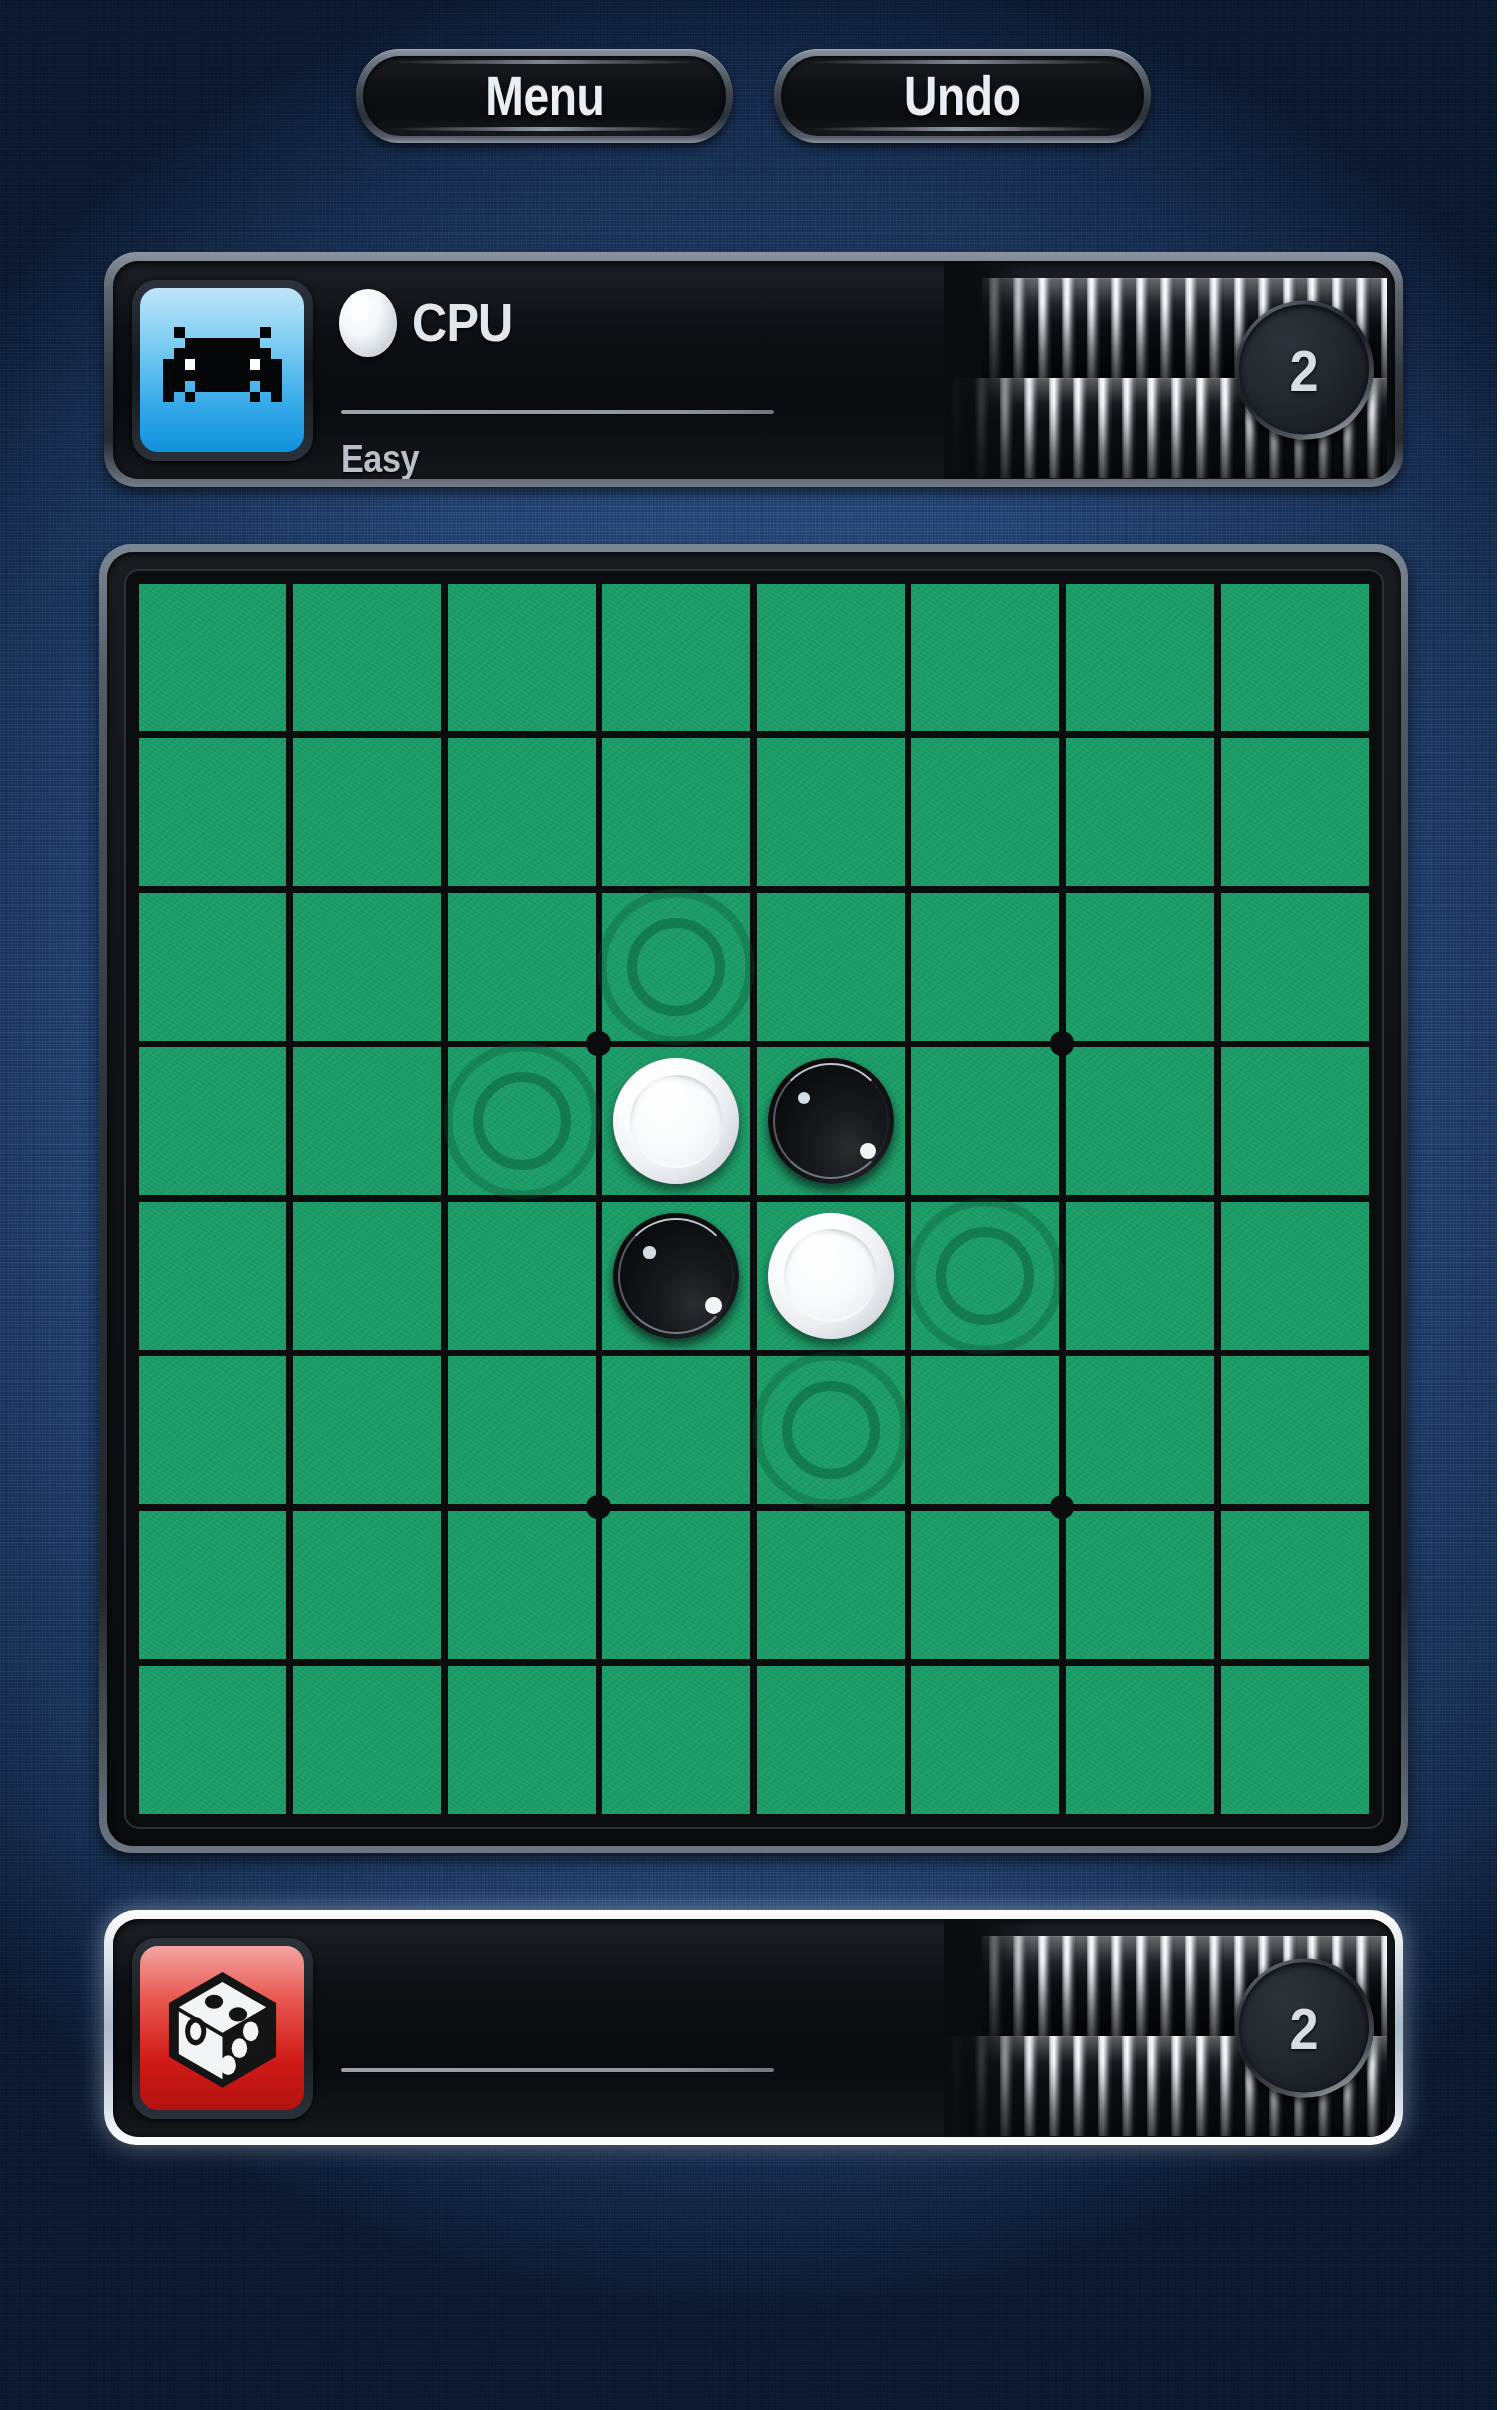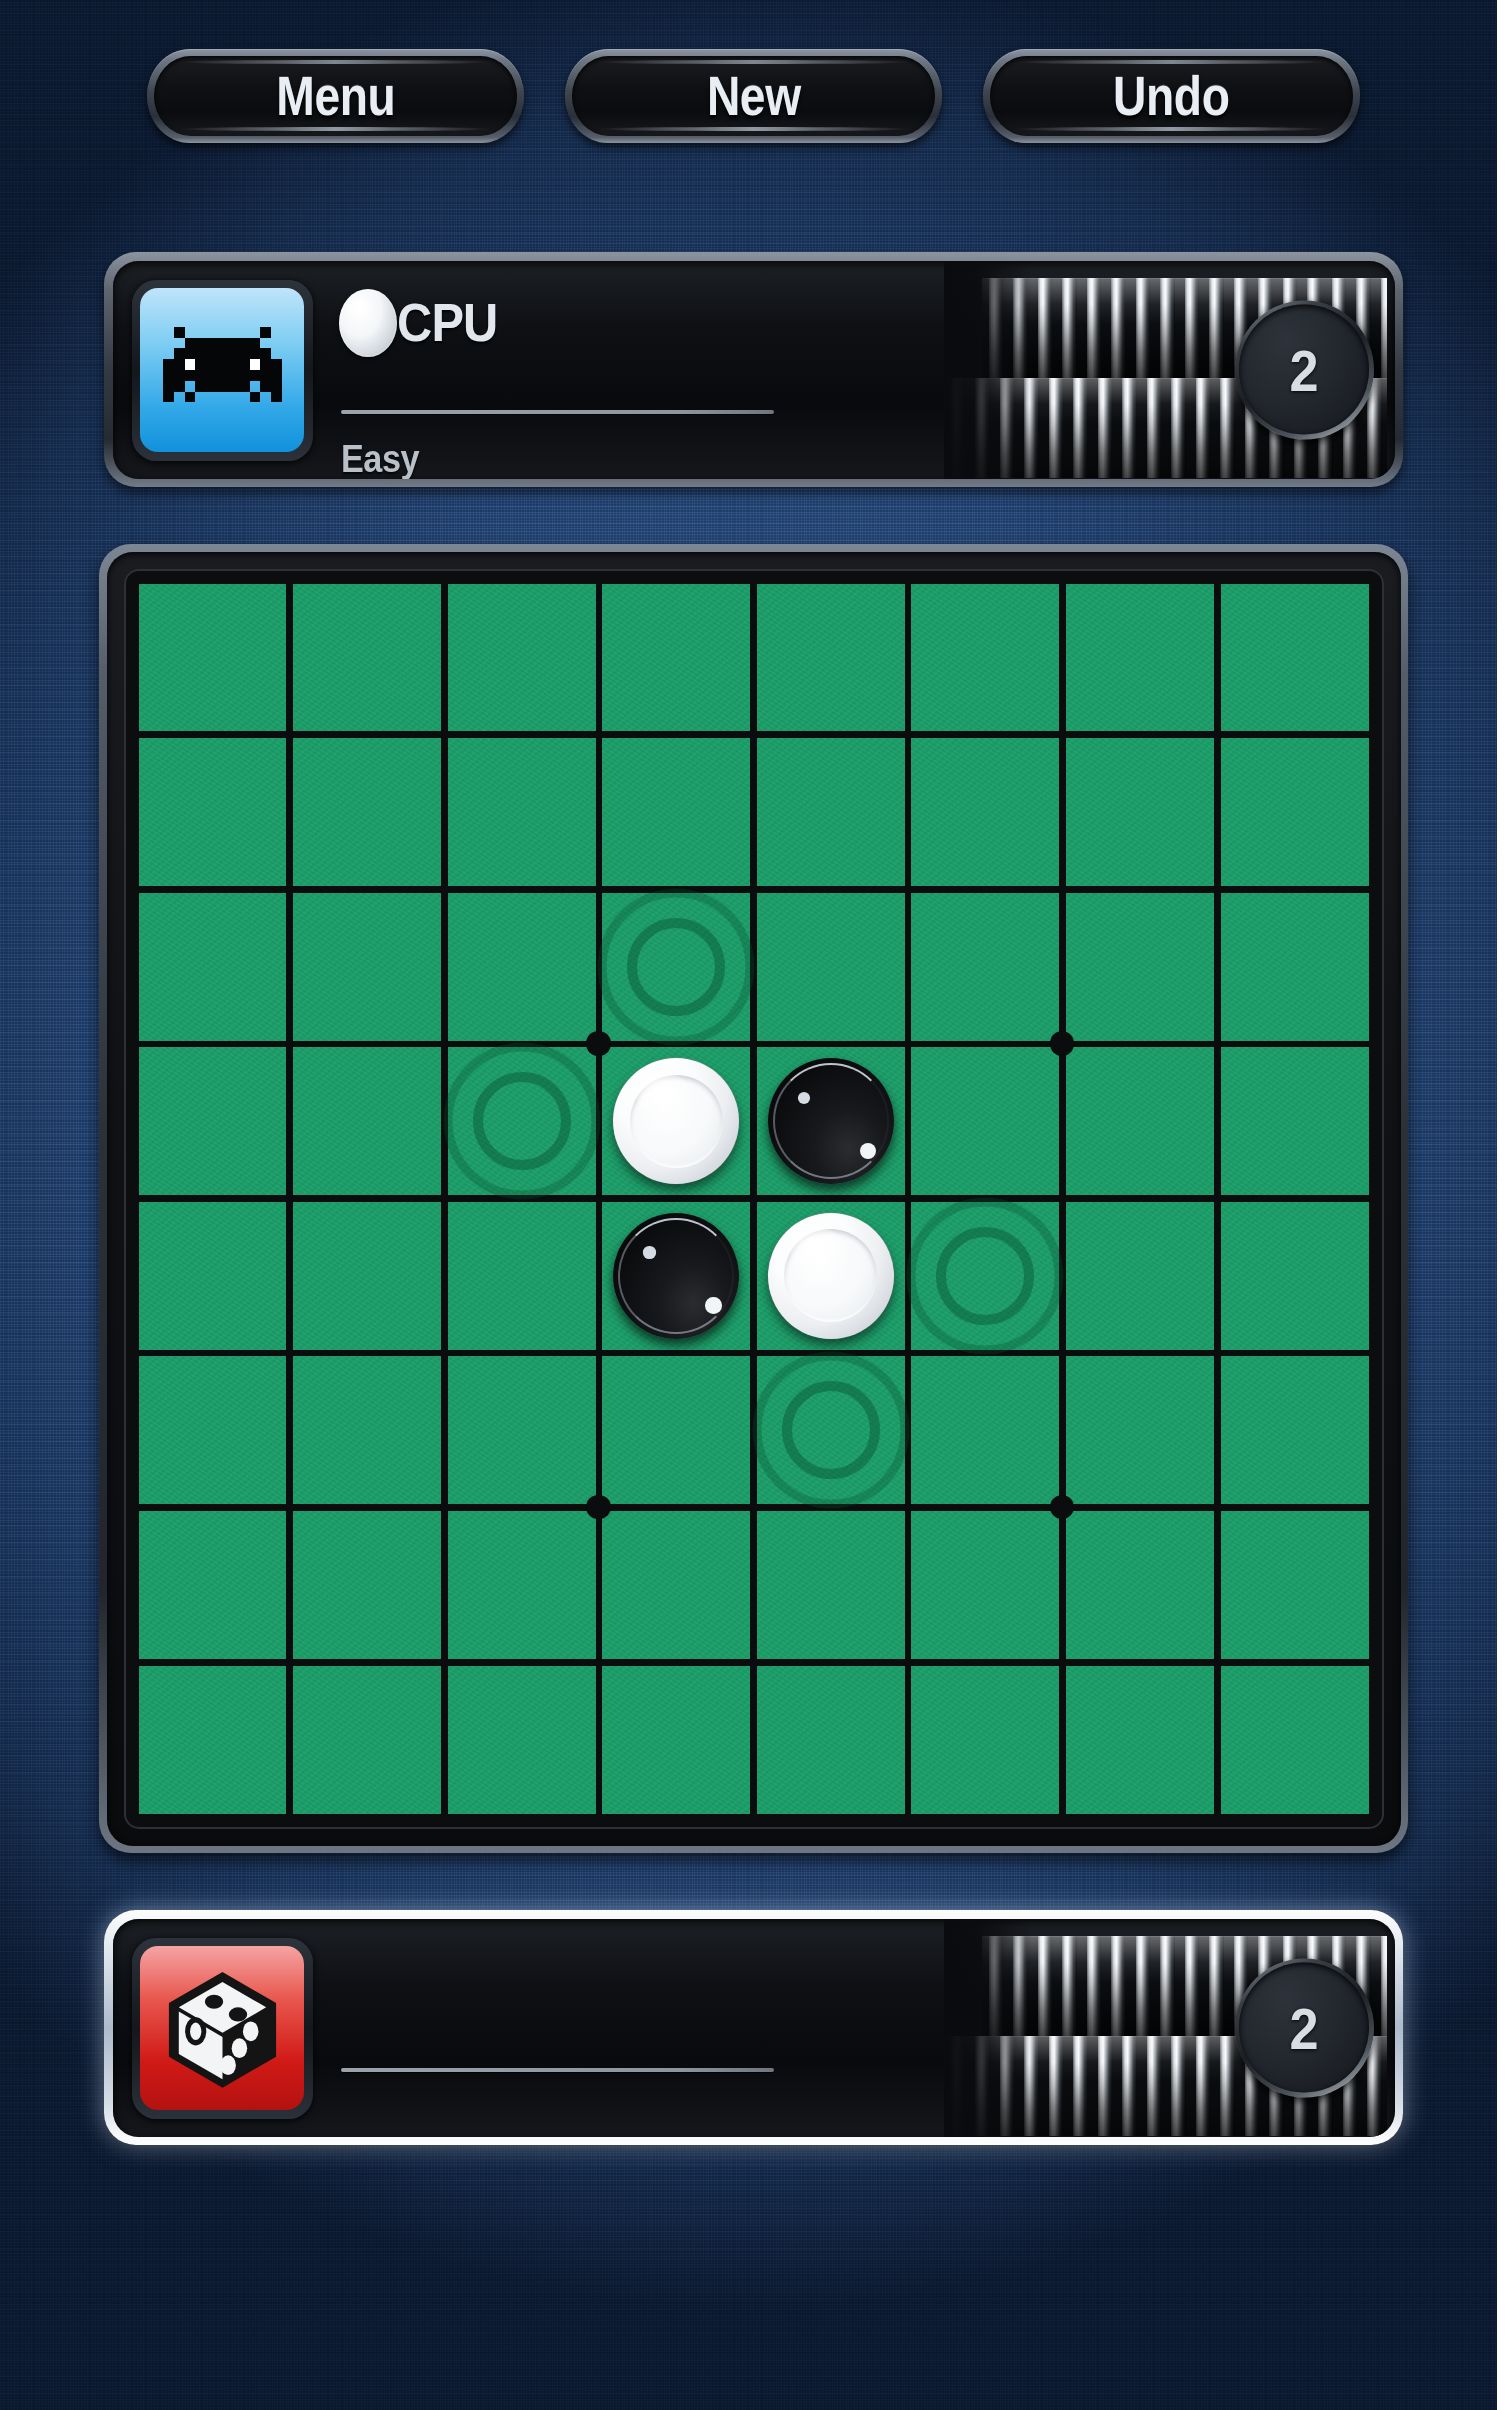--- a/index.html
+++ b/index.html
@@ -133,21 +133,21 @@
   }
   .avatar-cpu  { background:linear-gradient(180deg,#bfe4fa 0%,#7dcdf3 34%,#34a9e8 72%,#1191dc 100%); }
   .avatar-lite { background:linear-gradient(180deg,#f5a4a4 0%,#e8584f 32%,#d11a17 70%,#b31210 100%); }
 
   .invader { width:119px; height:98px; }
   .dice { width:141px; height:141px; }
 
   
   .name-row {
     position:absolute; left:226px; top:28px;
-    display:flex; align-items:center; gap:0;
+    display:flex; align-items:center; gap:15px;
   }
   .disc-ind {
     width:58px; height:68px; border-radius:50%;
     position:relative; flex:0 0 auto;
   }
   .disc-white {
     background:radial-gradient(ellipse at 36% 30%, #ffffff 0%, #f4f6f8 40%, #c9cfd6 78%, #9aa2ab 100%);
     box-shadow:0 1.9px 4.7px rgba(0,0,0,.75), 0 0 0.9px 0.9px rgba(255,255,255,.35) inset;
   }
   .disc-white::after {
@@ -358,25 +358,20 @@
 
 <div id="app">
 
   <div id="bg-texture"></div>
   <div id="bg-vignette"></div>
 
   <div id="toolbar">
     <div class="tbtn">
       <div class="tbtn-inner">
         <span class="tbtn-label">Menu</span>
-      </div>
-    </div>
-    <div class="tbtn">
-      <div class="tbtn-inner">
-        <span class="tbtn-label">New</span>
       </div>
     </div>
     <div class="tbtn">
       <div class="tbtn-inner">
         <span class="tbtn-label">Undo</span>
       </div>
     </div>
   </div>
 
   <div class="player-bar" id="player-top">

